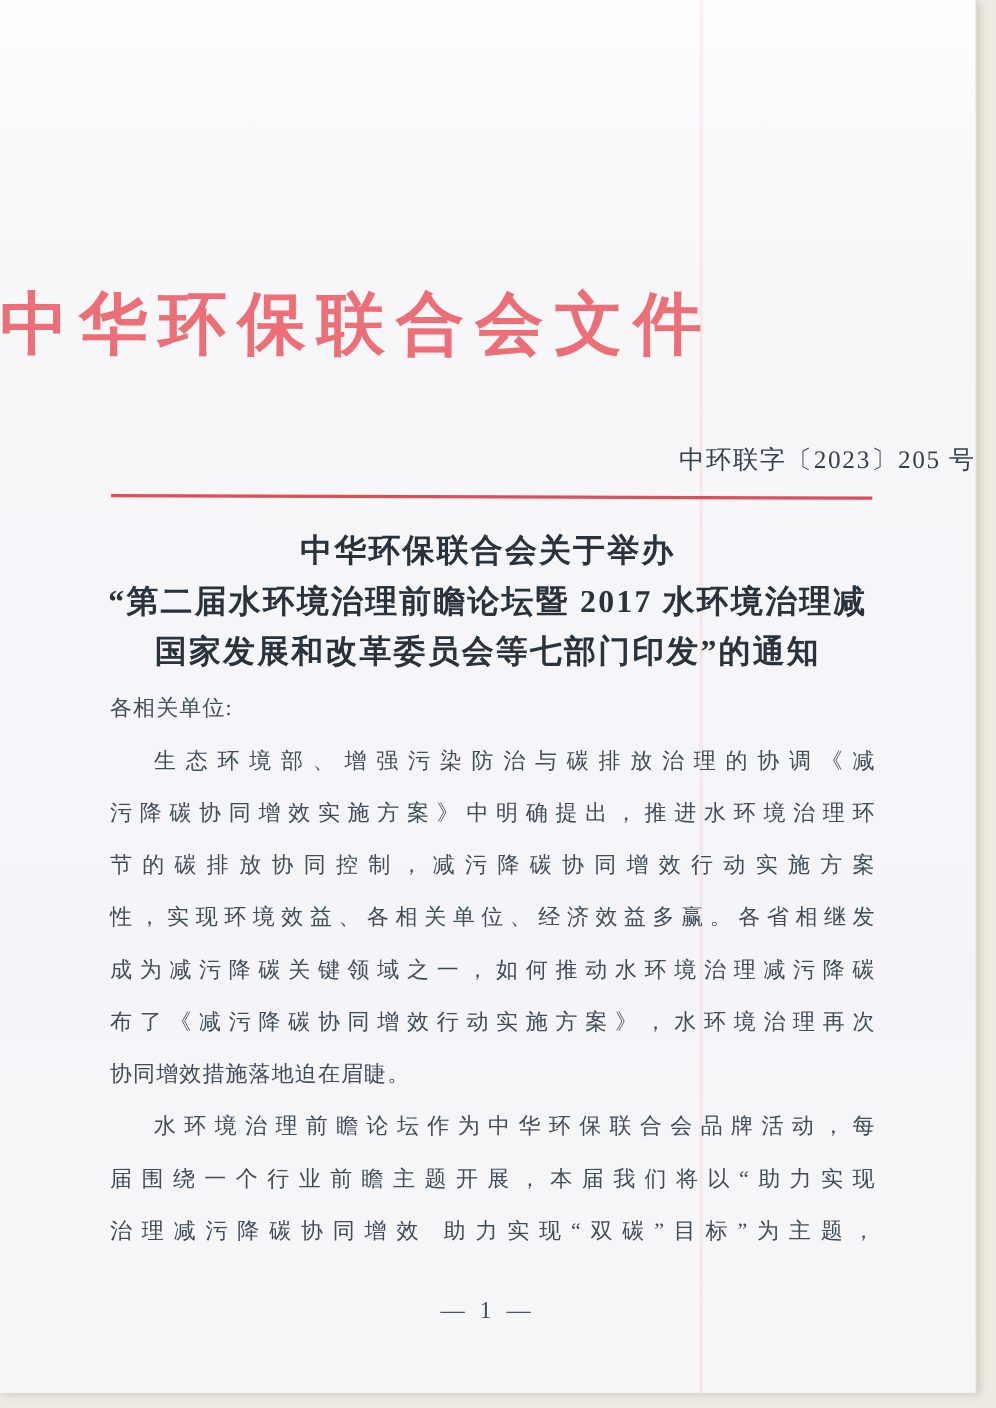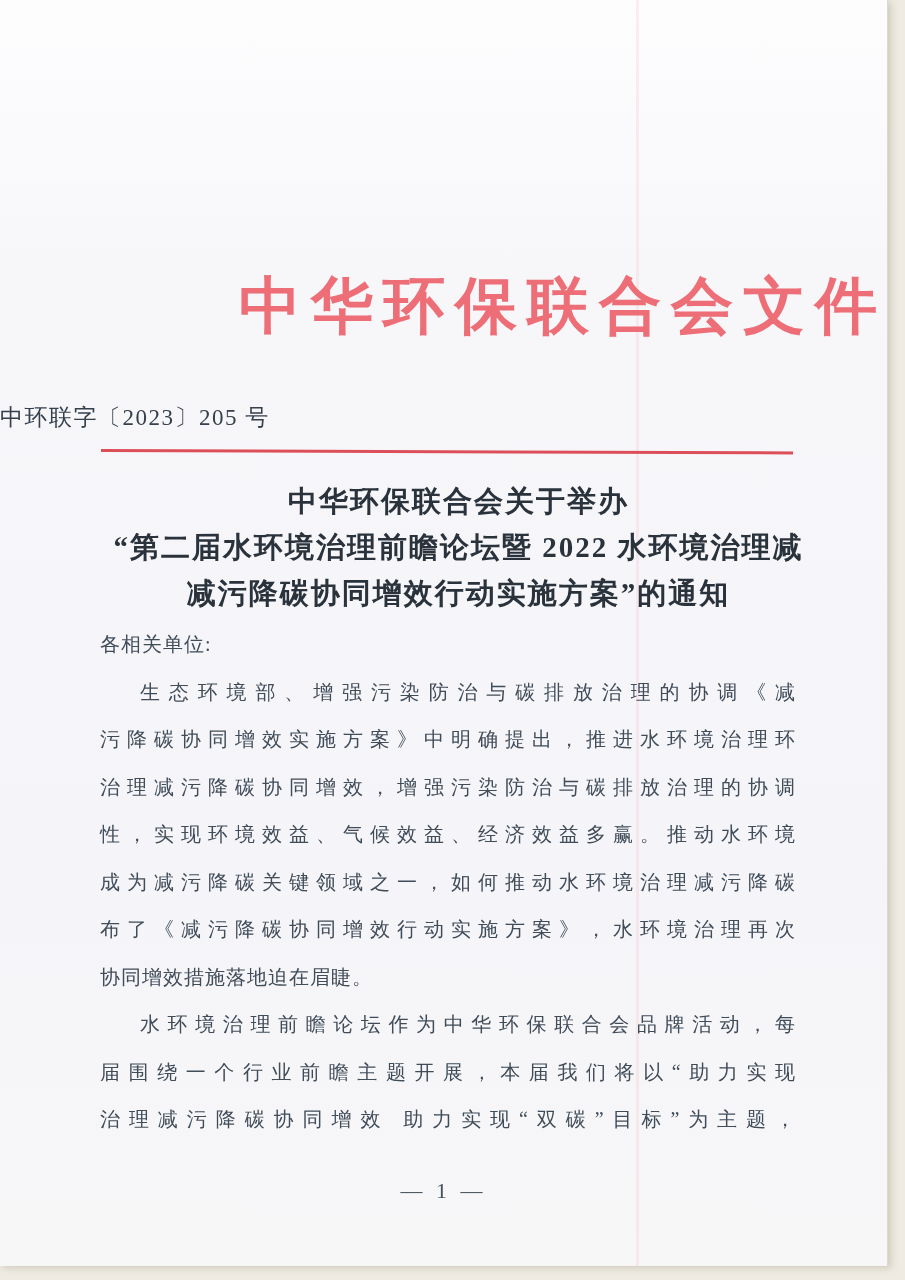--- a/index.html
+++ b/index.html
@@ -24,36 +24,36 @@
   .scan-streak {
     position: absolute;
     top: 0;
     left: 636px;
     width: 3px;
     height: 100%;
     background: rgba(242, 160, 170, 0.16);
   }
   .org-header {
     position: absolute;
-    top: 264px;
+    top: 252px;
     left: 0;
     width: 100%;
-    text-align: right;
+    text-align: left;
     font-size: 62px;
     font-weight: bold;
     letter-spacing: 10px;
     color: #ed6e76;
     white-space: nowrap;
   }
   .doc-number {
     position: absolute;
     top: 402px;
     left: 0;
     width: 100%;
-    text-align: left;
+    text-align: right;
     font-size: 23px;
     letter-spacing: 1.5px;
     color: #36404d;
   }
   .red-rule {
     position: absolute;
     top: 449px;
     left: 101px;
     width: 692px;
     height: 2.5px;
@@ -66,21 +66,20 @@
     top: 478px;
     left: 0;
     width: 100%;
     text-align: center;
     font-size: 29px;
     font-weight: bold;
     letter-spacing: 2px;
     line-height: 46px;
     color: #2a323c;
     white-space: nowrap;
-    margin-left: 15px;
   }
   .doc-body {
     position: absolute;
     top: 621px;
     left: 100px;
     width: 696px;
     font-size: 20px;
     line-height: 47.5px;
     color: #414c59;
     letter-spacing: 1px;
@@ -115,30 +114,30 @@
   <div class="scan-streak"></div>
 
   <div class="org-header">中华环保联合会文件</div>
 
   <div class="doc-number">中环联字〔2023〕205 号</div>
 
   <div class="red-rule"></div>
 
   <div class="notice-title">
     <div>中华环保联合会关于举办</div>
-    <div>“第二届水环境治理前瞻论坛暨 2022 水环境治理减</div>
-    <div>减污降碳协同增效行动实施方案”的通知</div>
+    <div>“第二届水环境治理前瞻论坛暨 2017 水环境治理减</div>
+    <div>国家发展和改革委员会等七部门印发”的通知</div>
   </div>
 
   <div class="doc-body">
     <div class="line">各相关单位:</div>
     <div class="line just indent">生态环境部、增强污染防治与碳排放治理的协调《减</div>
     <div class="line just">污降碳协同增效实施方案》中明确提出，推进水环境治理环</div>
-    <div class="line just">治理减污降碳协同增效，增强污染防治与碳排放治理的协调</div>
-    <div class="line just">性，实现环境效益、气候效益、经济效益多赢。推动水环境</div>
+    <div class="line just">节的碳排放协同控制，减污降碳协同增效行动实施方案</div>
+    <div class="line just">性，实现环境效益、各相关单位、经济效益多赢。各省相继发</div>
     <div class="line just">成为减污降碳关键领域之一，如何推动水环境治理减污降碳</div>
     <div class="line just">布了《减污降碳协同增效行动实施方案》，水环境治理再次</div>
     <div class="line">协同增效措施落地迫在眉睫。</div>
     <div class="line just indent">水环境治理前瞻论坛作为中华环保联合会品牌活动，每</div>
     <div class="line just">届围绕一个行业前瞻主题开展，本届我们将以“助力实现</div>
     <div class="line just">治理减污降碳协同增效 助力实现“双碳”目标”为主题，</div>
   </div>
 
   <div class="page-number">— 1 —</div>
 </div>

